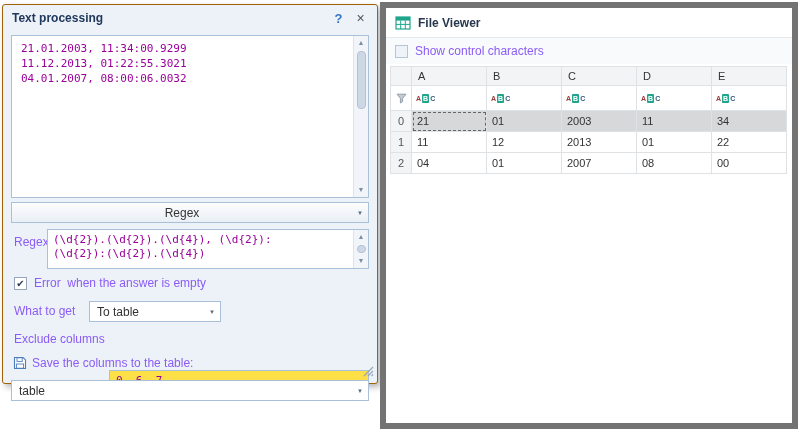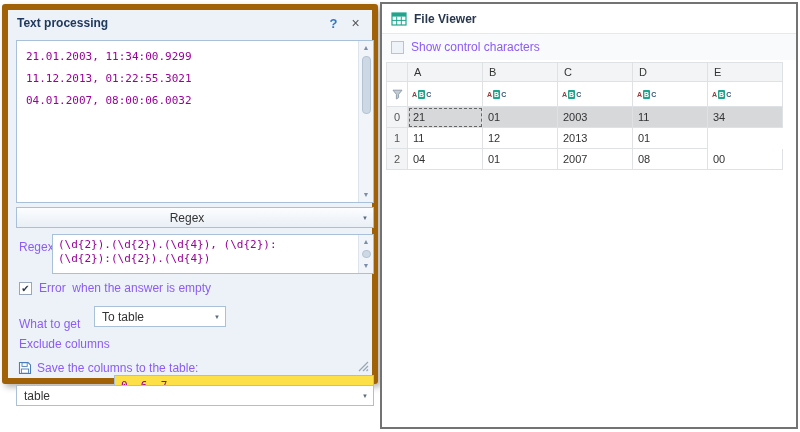--- a/index.html
+++ b/index.html
@@ -8,31 +8,31 @@
     font-family:"Liberation Sans", sans-serif;
     font-size:12px; color:#333; background:#fff;
     position:relative; overflow:hidden;
   }
   .mono { font-family:"DejaVu Sans Mono", monospace; color:#990099; font-size:11px; }
   .pre { white-space:pre; }
 
   
   .dialog {
     position:absolute; left:2px; top:4px; width:376px; height:380px;
-    background:#edf2f9; border:6px solid #a16207; border-radius:3px;
+    background:#edf2f9; border:1px solid #a16207; border-radius:3px;
     box-shadow:3px 3px 6px rgba(0,0,0,.30);
   }
   .dialog-title { height:26px; display:flex; align-items:center; padding:0 9px; }
   .dialog-title .title { flex:1; font-weight:bold; color:#20395c; font-size:12px; }
   .help { color:#3576c2; font-weight:bold; font-size:13px; width:15px; text-align:center; cursor:pointer; }
   .close { color:#555; font-size:14px; width:15px; text-align:center; margin-left:7px; cursor:pointer; }
 
   .textbox { position:absolute; background:#fff; border:1px solid #a9c0d9; display:flex; overflow:hidden; }
   .main-text { left:8px; top:30px; width:358px; height:163px; }
-  .textbox .content { flex:1; padding:5px 4px 0 9px; line-height:22px; white-space:pre; overflow:hidden; }
+  .textbox .content { flex:1; padding:5px 4px 0 9px; line-height:15px; white-space:pre; overflow:hidden; }
   .regex-box { left:44px; top:224px; width:322px; height:40px; }
   .regex-box .content { padding:3px 2px 2px 5px; line-height:14px; }
 
   .vscroll { width:15px; background:#f1f4f8; border-left:1px solid #dde4ec;
              display:flex; flex-direction:column; align-items:center; padding:1px 0; }
   .vscroll .arrow { font-size:7px; color:#7b8fa8; height:12px; line-height:12px; cursor:pointer; }
   .vscroll .thumb { width:9px; background:#cdd8e5; border:1px solid #b4c3d4; border-radius:4px; margin:2px 0; cursor:pointer; }
   .main-text .thumb { height:58px; }
   .regex-box .thumb { height:10px; }
   .vscroll .spacer { flex:1; }
@@ -42,38 +42,38 @@
   .combo-text.center { text-align:center; }
   .combo-arrow { width:16px; align-self:stretch; display:flex; align-items:center; justify-content:center;
                  font-size:6px; color:#5a6b80; }
   .mode-combo { left:8px; top:197px; width:358px; height:21px; background:linear-gradient(#fcfdfe,#e9eff6); }
   .wtg-combo  { left:86px; top:296px; width:132px; height:21px; }
   .table-combo{ left:8px; top:375px; width:358px; height:21px; }
 
   .label { color:#8b5cf6; font-size:12px; }
   .abs-label { position:absolute; line-height:21px; }
   .regex-label { left:11px; top:227px; }
-  .wtg-label { left:11px; top:304px; }
+  .wtg-label { left:11px; top:296px; }
   .exc-label { left:11px; top:324px; }
 
   .input { position:absolute; background:#fde047; border:1px solid #a9c0d9; display:flex; align-items:center; padding:0 6px;margin-top:41px; }
   .exc-input { left:106px; top:324px; width:260px; height:21px; }
 
   .check-row { position:absolute; left:11px; top:271px; display:flex; align-items:center; gap:7px; }
   .checkbox { width:13px; height:13px; background:#fff; border:1px solid #97a6b8;
               display:inline-flex; align-items:center; justify-content:center;
               font-size:10px; color:#2b3a52; cursor:pointer; flex:none; }
   .checkbox.light { background:#edf3f9; border-color:#b6c4d4; color:transparent; }
 
   .save-row { position:absolute; left:10px; top:351px; display:flex; align-items:center; gap:5px; }
   .grip { position:absolute; right:3px; bottom:3px; cursor:nwse-resize; }
 
   
   .viewer { position:absolute; left:380px; top:2px; width:418px; height:427px;
-            background:#fff; border:2px solid #737373; }
+            background:#fff; border:6px solid #737373; }
   .viewer-title { height:30px; display:flex; align-items:center; gap:7px; padding:0 9px;
                   border-bottom:1px solid #e6e9ec; }
   .viewer-title-text { font-weight:bold; color:#28374d; font-size:12px; }
   .show-ctrl { height:26px; display:flex; align-items:center; gap:7px; padding:0 9px;
                background:#f8fafc; }
 
   .grid { position:absolute; left:4px; top:58px; }
   .g-row { display:flex; }
   .g-cell { border-right:1px solid #dfe2e5; border-bottom:1px solid #dfe2e5;
             font-size:11px; display:flex; align-items:center; background:#fff; }
@@ -249,20 +249,21 @@
           <div class="g-cell g-data">2003</div>
           <div class="g-cell g-data">11</div>
           <div class="g-cell g-data">34</div>
         </div>
         <div class="g-row">
           <div class="g-cell g-rowhead">1</div>
           <div class="g-cell g-data">11</div>
           <div class="g-cell g-data">12</div>
           <div class="g-cell g-data">2013</div>
           <div class="g-cell g-data">01</div>
+          <div class="g-cell g-data">22</div>
         </div>
         <div class="g-row">
           <div class="g-cell g-rowhead">2</div>
           <div class="g-cell g-data">04</div>
           <div class="g-cell g-data">01</div>
           <div class="g-cell g-data">2007</div>
           <div class="g-cell g-data">08</div>
           <div class="g-cell g-data">00</div>
         </div>
       </div>

